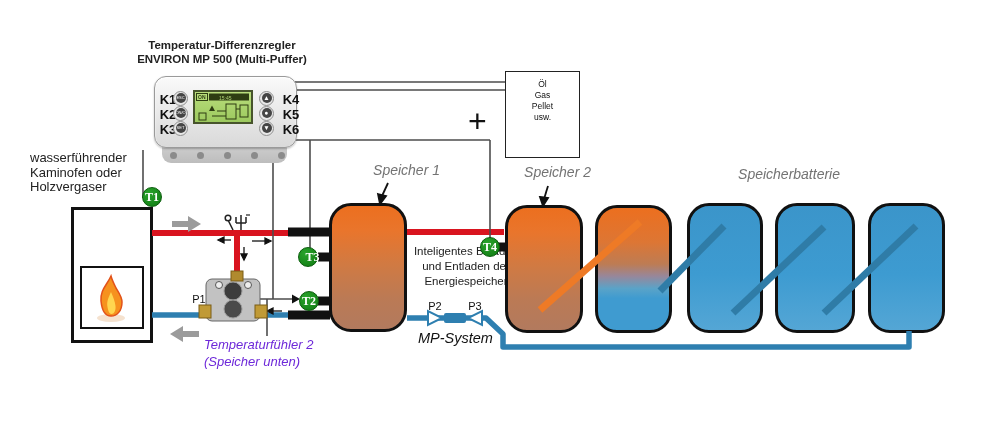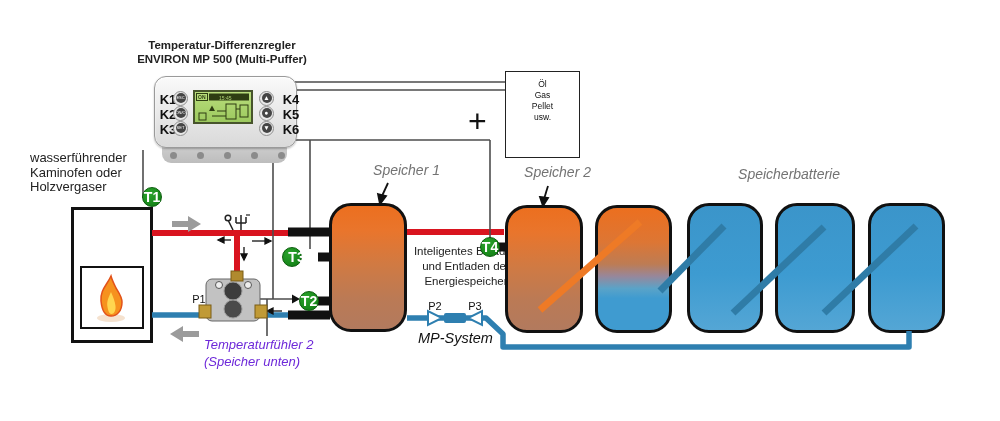--- a/index.html
+++ b/index.html
@@ -16,21 +16,21 @@
   .tank.orange{background:linear-gradient(180deg,#ec6f1f 0%,#e9752c 20%,#d07a43 48%,#bb7a55 75%,#b27a5e 100%);}
   .tank.mix{background:linear-gradient(180deg,#ec6f1f 0%,#dd7634 28%,#bd7c54 46%,#97879b 56%,#5aa3c8 66%,#3f9bd0 74%,#3f9bd0 100%);}
   .tank.blue{background:linear-gradient(180deg,#3b95ca 0%,#3d9bd1 55%,#54a6d5 100%);}
   
   .ital{font-style:italic;}
   .lab-sp{font-size:14px;text-align:right;color:#737373;}
   .smart{left:406px;top:244px;width:120px;text-align:center;font-size:11.5px;line-height:15px;color:#222;}
   .plab{font-size:11px;width:22px;text-align:center;color:#111;}
   
   .sensor{width:20px;height:20px;border-radius:50%;background:radial-gradient(circle at 35% 30%,#2aa32c,#0f7a12);
-          border:1px solid #0a5c0c;color:#fff;font-size:14px;font-weight:bold;display:flex;align-items:center;justify-content:center;z-index:6;box-sizing:border-box;}
+          border:1px solid #0a5c0c;color:#fff;font-size:12px;font-weight:bold;display:flex;align-items:center;justify-content:center;z-index:6;box-sizing:border-box;font-family:Liberation Serif, serif;}
   
   .burner{left:505px;top:71px;width:75px;height:87px;background:#fff;border:1.5px solid #222;box-sizing:border-box;z-index:4;}
   .burner .hd{height:25px;border-bottom:3px solid #111;display:flex;align-items:center;justify-content:center;font-size:8px;color:#111;}
   .burner .it{text-align:center;font-size:8.5px;line-height:11px;color:#111;}
   .burner .it:first-of-type{margin-top:7px;}
   .plus{left:468px;top:103px;font-size:32px;font-weight:400;color:#111;z-index:4;}
   
   .ctl-title{left:122px;top:38px;width:200px;text-align:center;font-size:11.5px;font-weight:600;line-height:14px;color:#222;}
   .ctl-body{left:154px;top:76px;width:141px;height:70px;border-radius:12px;border:1px solid #9a9a9a;
             background:linear-gradient(180deg,#fafafa,#d9d9d9);box-shadow:inset 0 1px 2px #fff,0 1px 2px rgba(0,0,0,.25);z-index:5;}
@@ -158,21 +158,21 @@
 
     <g stroke="#111" stroke-width="1.8" fill="#111">
       <path d="M388 183 L382 196" fill="none"></path>
         <polygon points="378,194 386,196 380,204"></polygon>
       <path d="M548 186 L544 199" fill="none"></path>
         <polygon points="540,197 548,198 543,206"></polygon>
     </g>
   </svg>
 
   <div class="abs sensor" style="left:142px;top:187px;">T1</div>
-  <div class="abs sensor" style="left:282px;top:247px;padding-left:9px;">T3</div>
+  <div class="abs sensor" style="left:298px;top:247px;padding-left:9px;">T3</div>
   <div class="abs sensor" style="left:299px;top:291px;">T2</div>
   <div class="abs sensor" style="left:480px;top:237px;">T4</div>
 
   <div class="abs ctl-title">
     <span>Temperatur-Differenzregler</span><br>
     <span>ENVIRON MP 500 (Multi-Puffer)</span>
   </div>
   <div class="abs ctl-base">
     <span class="dot" style="left:8px"></span>
     <span class="dot" style="left:35px"></span>

